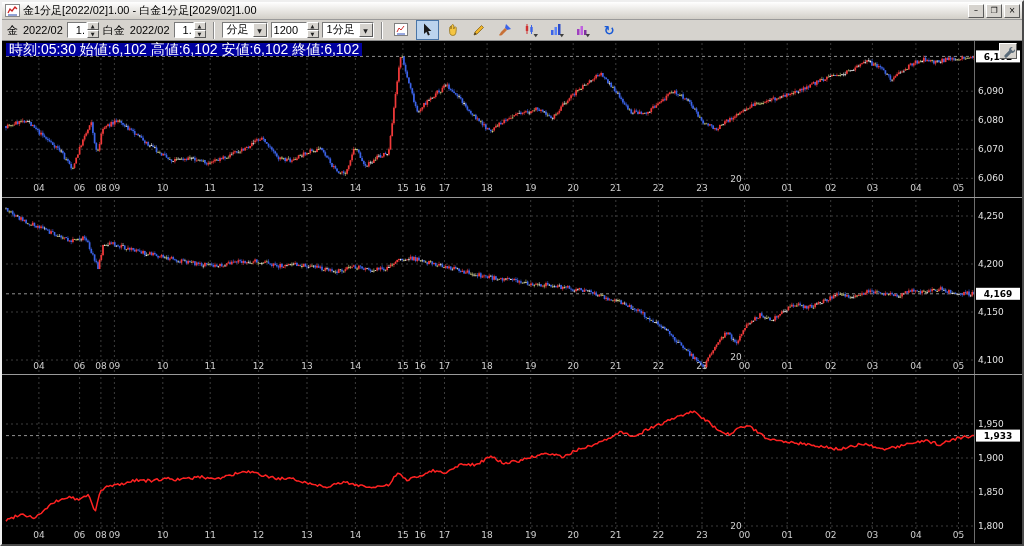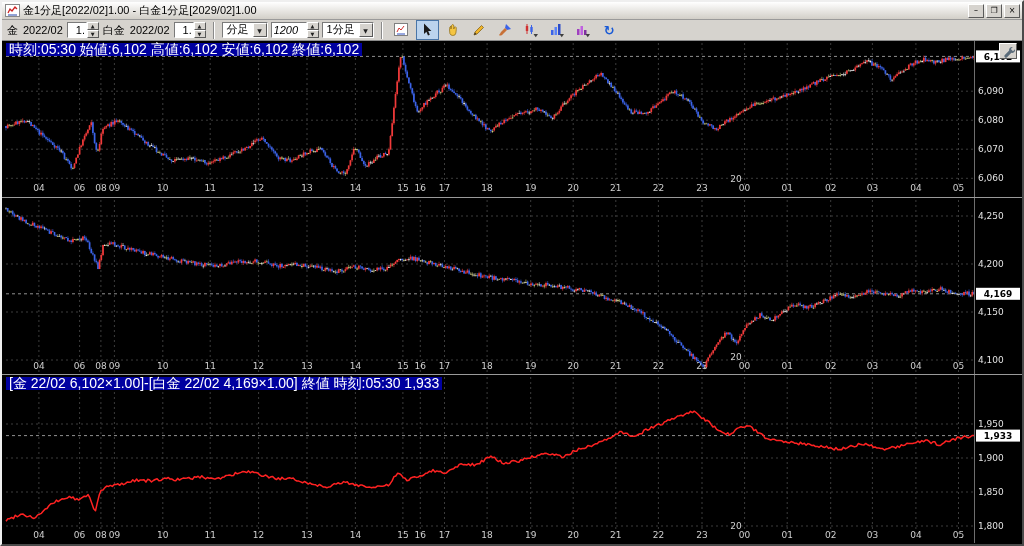--- a/index.html
+++ b/index.html
@@ -32,21 +32,21 @@
     background:#d6d3ce; display:flex; align-items:center; padding:0 4px;
     border-bottom:1px solid #8a8a8a; gap:3px;
   }
   .tb-label { font-size:11px; color:#000; margin:0 1px; white-space:nowrap; }
   .tb-spin { display:inline-flex; align-items:center; }
   .tb-input {
     height:16px; border:1px solid; border-color:#7a7a7a #ffffff #ffffff #7a7a7a;
     background:#fff; font-size:11px; padding:0 2px; font-family:inherit;
   }
   .w-mult { width:20px;padding-left:8px; }
-  .w-count { width:36px;font-style:italic; }
+  .w-count { width:36px; }
   .spin-btns { display:inline-flex; flex-direction:column; }
   .spin-btn {
     width:12px; height:8px; font-size:5px; line-height:6px; padding:0;
     background:#d6d3ce; border:1px solid; border-color:#fff #5a5a5a #5a5a5a #fff;
     color:#222; cursor:default; font-family:"DejaVu Sans",sans-serif;
   }
   .tb-combo {
     display:inline-flex; align-items:flex-end; height:16px;
     border:1px solid; border-color:#7a7a7a #ffffff #ffffff #7a7a7a; background:#fff;
   }
@@ -427,21 +427,20 @@
             <text x="733.9" y="154" fill="#cfcfcf" font-size="9" text-anchor="middle">20</text>
           </g>
           <line x1="4" y1="60.6" x2="972" y2="60.6" stroke="#b5b5b5" stroke-width="0.8" stroke-dasharray="3,3"></line>
           <polyline points="4.0,146.3 5.9,143.8 7.7,143.7 9.6,142.4 11.5,143.6 13.3,140.2 15.2,141.8 17.1,140.6 18.9,139.2 20.8,138.9 22.7,140.3 24.5,141.7 26.4,141.4 28.2,140.8 30.1,142.8 32.0,143.5 33.8,142.3 35.7,139.9 37.6,139.2 39.4,138.3 41.3,136.0 43.2,133.9 45.0,133.5 46.9,130.8 48.8,128.7 50.6,128.6 52.5,127.9 54.4,125.1 56.2,126.6 58.1,125.2 60.0,123.8 61.8,124.0 63.7,123.6 65.5,123.0 67.4,121.4 69.3,122.9 71.1,122.0 73.0,124.8 74.9,123.6 76.7,125.1 78.6,123.7 80.5,122.4 82.3,121.2 84.2,121.5 86.1,119.6 87.9,122.9 89.8,128.3 91.7,133.7 93.5,135.8 95.4,127.4 97.3,119.8 99.1,115.3 101.0,115.0 102.9,112.6 104.7,111.1 106.6,111.4 108.4,110.4 110.3,111.4 112.2,109.6 114.0,109.6 115.9,108.8 117.8,110.3 119.6,108.2 121.5,109.7 123.4,108.6 125.2,107.0 127.1,107.3 129.0,106.9 130.8,104.8 132.7,106.6 134.6,104.0 136.4,106.3 138.3,104.9 140.2,105.1 142.0,104.8 143.9,107.1 145.7,104.3 147.6,105.0 149.5,107.0 151.3,105.5 153.2,104.5 155.1,103.7 156.9,105.7 158.8,105.6 160.7,104.2 162.5,103.0 164.4,103.5 166.3,102.5 168.1,104.1 170.0,104.1 171.9,105.4 173.7,105.7 175.6,103.4 177.5,105.1 179.3,103.9 181.2,103.1 183.1,103.3 184.9,102.9 186.8,102.4 188.6,103.8 190.5,104.4 192.4,101.8 194.2,102.2 196.1,101.3 198.0,103.0 199.8,100.7 201.7,102.7 203.6,103.9 205.4,102.5 207.3,103.3 209.2,103.0 211.0,103.5 212.9,104.1 214.8,103.3 216.6,102.7 218.5,104.0 220.4,102.2 222.2,101.9 224.1,100.4 225.9,100.3 227.8,100.0 229.7,100.7 231.5,100.6 233.4,97.5 235.3,98.8 237.1,98.1 239.0,97.4 240.9,96.5 242.7,96.7 244.6,97.6 246.5,95.9 248.3,97.8 250.2,96.5 252.1,97.5 253.9,97.5 255.8,98.0 257.7,99.9 259.5,101.2 261.4,101.3 263.3,100.0 265.1,101.0 267.0,102.9 268.8,101.8 270.7,101.4 272.6,103.5 274.4,104.6 276.3,102.9 278.2,104.8 280.0,102.3 281.9,104.0 283.8,104.3 285.6,103.2 287.5,102.8 289.4,103.4 291.2,103.1 293.1,105.1 295.0,106.0 296.8,106.1 298.7,106.9 300.6,107.8 302.4,106.5 304.3,107.5 306.2,109.1 308.0,107.9 309.9,109.3 311.7,109.6 313.6,109.7 315.5,111.3 317.3,109.5 319.2,110.5 321.1,111.9 322.9,112.0 324.8,112.7 326.7,112.1 328.5,111.8 330.4,109.9 332.3,108.6 334.1,109.1 336.0,107.8 337.9,108.7 339.7,108.6 341.6,106.6 343.5,107.4 345.3,106.8 347.2,109.2 349.0,108.8 350.9,108.6 352.8,110.5 354.6,109.5 356.5,111.4 358.4,109.9 360.2,110.1 362.1,111.0 364.0,112.2 365.8,112.2 367.7,112.1 369.6,112.8 371.4,112.2 373.3,112.6 375.2,111.1 377.0,111.0 378.9,111.2 380.8,111.2 382.6,110.8 384.5,109.4 386.4,110.9 388.2,108.7 390.1,105.9 391.9,101.7 393.8,101.0 395.7,98.2 397.5,98.7 399.4,100.2 401.3,102.6 403.1,103.2 405.0,105.7 406.9,105.2 408.7,103.0 410.6,102.3 412.5,101.7 414.3,102.4 416.2,102.1 418.1,100.7 419.9,101.0 421.8,100.0 423.7,98.2 425.5,97.9 427.4,96.3 429.2,96.9 431.1,94.6 433.0,97.0 434.8,95.9 436.7,96.5 438.6,96.3 440.4,97.8 442.3,98.6 444.2,98.1 446.0,96.4 447.9,94.9 449.8,94.2 451.6,93.8 453.5,91.9 455.4,92.1 457.2,89.4 459.1,88.7 461.0,89.7 462.8,89.6 464.7,90.0 466.6,88.8 468.4,90.7 470.3,88.4 472.1,90.9 474.0,89.3 475.9,88.8 477.7,88.8 479.6,85.3 481.5,86.8 483.3,83.5 485.2,82.3 487.1,82.7 488.9,81.1 490.8,82.6 492.7,82.3 494.5,85.1 496.4,86.6 498.3,85.3 500.1,88.4 502.0,89.0 503.9,87.5 505.7,88.6 507.6,88.2 509.4,86.0 511.3,85.5 513.2,85.9 515.0,86.9 516.9,87.2 518.8,84.7 520.6,85.2 522.5,83.1 524.4,83.7 526.2,83.3 528.1,83.3 530.0,80.8 531.8,82.3 533.7,82.3 535.6,80.2 537.4,80.2 539.3,78.8 541.2,79.1 543.0,78.3 544.9,78.6 546.8,79.5 548.6,79.7 550.5,78.9 552.3,80.2 554.2,79.3 556.1,80.1 557.9,80.2 559.8,82.4 561.7,82.4 563.5,80.1 565.4,79.6 567.3,79.7 569.1,79.0 571.0,75.5 572.9,76.2 574.7,76.3 576.6,73.3 578.5,73.9 580.3,73.5 582.2,73.6 584.1,72.7 585.9,70.6 587.8,70.9 589.6,71.5 591.5,69.9 593.4,68.8 595.2,68.8 597.1,66.8 599.0,66.4 600.8,66.0 602.7,64.4 604.6,65.0 606.4,63.2 608.3,63.3 610.2,61.9 612.0,60.8 613.9,58.9 615.8,59.0 617.6,56.6 619.5,56.5 621.4,58.7 623.2,58.3 625.1,58.2 627.0,60.3 628.8,61.3 630.7,61.3 632.5,61.3 634.4,60.7 636.3,59.5 638.1,58.7 640.0,58.8 641.9,55.2 643.7,54.0 645.6,55.2 647.5,54.4 649.3,51.7 651.2,52.9 653.1,51.0 654.9,49.6 656.8,48.8 658.7,50.1 660.5,49.6 662.4,46.9 664.3,46.2 666.1,44.7 668.0,45.3 669.8,43.5 671.7,44.1 673.6,42.7 675.4,41.0 677.3,40.7 679.2,40.2 681.0,41.0 682.9,39.3 684.8,38.0 686.6,38.5 688.5,36.3 690.4,37.6 692.2,36.2 694.1,37.5 696.0,39.2 697.8,41.3 699.7,43.6 701.6,42.9 703.4,46.0 705.3,45.3 707.2,46.5 709.0,49.4 710.9,52.0 712.7,51.3 714.6,54.3 716.5,55.5 718.3,56.0 720.2,57.2 722.1,58.1 723.9,59.4 725.8,57.8 727.7,60.2 729.5,58.4 731.4,57.7 733.3,54.8 735.1,53.4 737.0,52.6 738.9,51.7 740.7,52.2 742.6,52.3 744.5,50.8 746.3,50.9 748.2,51.0 750.1,52.3 751.9,55.7 753.8,54.6 755.6,57.9 757.5,58.0 759.4,58.7 761.2,60.1 763.1,63.4 765.0,63.6 766.8,64.2 768.7,65.0 770.6,64.3 772.4,64.3 774.3,65.4 776.2,65.4 778.0,65.4 779.9,65.7 781.8,67.4 783.6,66.5 785.5,67.6 787.4,68.0 789.2,66.5 791.1,67.2 792.9,68.3 794.8,68.3 796.7,69.7 798.5,67.2 800.4,69.1 802.3,68.3 804.1,70.2 806.0,68.6 807.9,69.3 809.7,70.4 811.6,70.2 813.5,71.6 815.3,71.4 817.2,72.2 819.1,70.6 820.9,72.0 822.8,72.5 824.7,71.1 826.5,73.4 828.4,72.5 830.3,73.7 832.1,75.0 834.0,72.5 835.8,74.7 837.7,74.6 839.6,74.8 841.4,72.3 843.3,73.7 845.2,72.9 847.0,71.7 848.9,70.5 850.8,71.2 852.6,71.9 854.5,71.3 856.4,68.5 858.2,69.2 860.1,69.7 862.0,69.9 863.8,68.4 865.7,69.8 867.6,70.7 869.4,69.8 871.3,72.5 873.1,72.0 875.0,73.1 876.9,73.1 878.7,73.5 880.6,73.6 882.5,75.0 884.3,74.0 886.2,73.5 888.1,72.8 889.9,71.6 891.8,71.9 893.7,73.2 895.5,71.0 897.4,72.4 899.3,69.8 901.1,70.6 903.0,70.0 904.9,68.3 906.7,68.4 908.6,68.6 910.5,68.4 912.3,68.1 914.2,67.5 916.0,66.1 917.9,67.6 919.8,65.6 921.6,66.7 923.5,65.1 925.4,65.1 927.2,66.4 929.1,68.5 931.0,66.7 932.8,66.7 934.7,70.1 936.6,70.5 938.4,70.5 940.3,68.9 942.2,67.6 944.0,65.9 945.9,66.5 947.8,66.5 949.6,64.5 951.5,63.8 953.3,65.1 955.2,62.1 957.1,62.2 958.9,63.9 960.8,62.1 962.7,60.8 964.5,62.0 966.4,62.9 968.3,61.8 970.1,60.5 972.0,60.6 " fill="none" stroke="#ff2222" stroke-width="1.5" stroke-linejoin="round"></polyline>
           <line x1="972.5" y1="0" x2="972.5" y2="168" stroke="#6e6e6e"></line>
           <g>
             <rect x="974" y="54.6" width="44" height="12" fill="#ffffff"></rect>
             <text x="996" y="64.1" fill="#000" font-size="9" font-weight="bold" text-anchor="middle">1,933</text>
           </g>
         </svg>
-      <div class="info">[金 22/02 6,102×1.00]-[白金 22/02 4,169×1.00] 終値 時刻:05:30 1,933</div>
     </div>
 
     <button class="wrench-btn">
       <svg width="13" height="13">
         <path d="M10.8,2 a3,3 0 0 0 -3.6,3.6 L2.6,10.2 a1.6,1.6 0 0 0 2.2,2.2 L9.4,7.8 a3,3 0 0 0 3.6,-3.6 L11,6.2 8.8,4 Z" fill="#5a6b7a"></path>
       </svg>
     </button>
   </div>
 
 </div>

